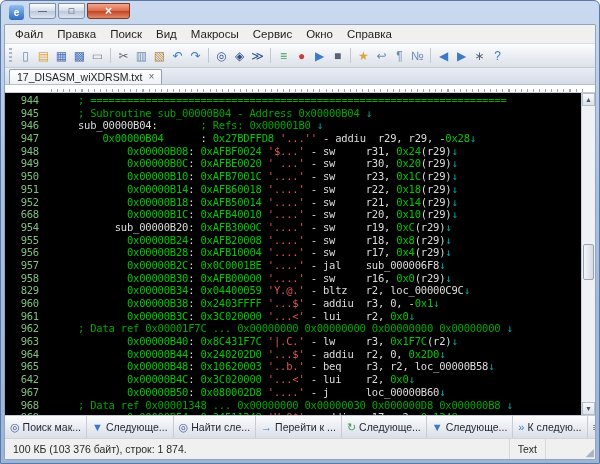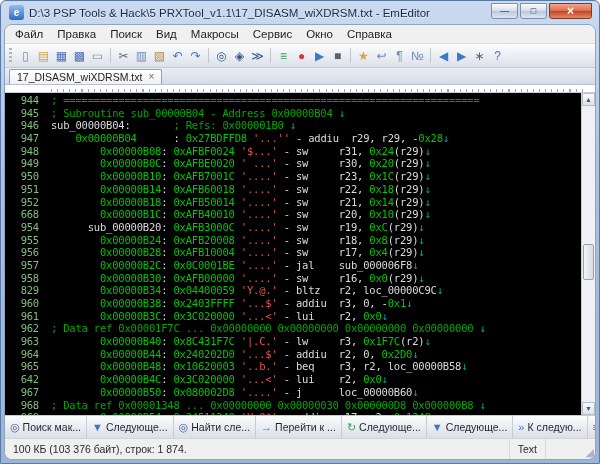--- a/index.html
+++ b/index.html
@@ -19,21 +19,21 @@
     color:#fff;font-size:10px;font-weight:bold;display:flex;align-items:center;justify-content:center;}
   .title{font-size:11.5px;color:#17253E;white-space:nowrap;overflow:hidden;flex:1;text-shadow:0 1px 0 rgba(255,255,255,.6);}
   .caption{display:flex;gap:2px;align-self:flex-start;margin-top:2px;}
   .cap{height:16px;display:flex;align-items:center;justify-content:center;border-radius:0 0 3px 3px;
     border:1px solid #7E8FA6;font-size:9px;color:#333;
     background:linear-gradient(#FDFDFE,#D4DDEA 48%,#BBC8DB 52%,#DCE5F2);}
   .cap-min,.cap-max{width:27px;}
   .cap-close{width:43px;color:#fff;font-size:12px;font-weight:bold;border-color:#7E3A28;
     background:linear-gradient(#F2A68E,#DE6C4C 48%,#C24526 52%,#E08A68);}
   
-  .content{flex:1;display:flex;flex-direction:column;border:1px solid #8FA3C2;background:#F0F0F0;overflow:hidden;border-radius:8px;}
+  .content{flex:1;display:flex;flex-direction:column;border:1px solid #8FA3C2;background:#F0F0F0;overflow:hidden;border-radius:1px;}
   
   .menubar{height:19px;flex:none;display:flex;align-items:center;background:#F0F0F0;border-bottom:1px solid #DDDDDD;
     font-size:11.5px;color:#1E1E1E;padding-left:3px;}
   .menu-item{padding:2px 7px;}
   
   .toolbar{height:24px;flex:none;display:flex;align-items:center;gap:1px;padding:1px 3px;
     background:linear-gradient(#FCFDFE,#EAEDF2 55%,#DCE1E9);border-bottom:1px solid #C6CCD5;overflow:hidden;}
   .tb-icon{width:17px;height:17px;flex:none;display:flex;align-items:center;justify-content:center;
     font-size:12px;border-radius:2px;}
   .tb-sep{width:1px;height:15px;flex:none;background:#C2C7CF;margin:0 3px;}
@@ -44,21 +44,21 @@
     background:linear-gradient(#E9EDF4,#D5DCE7);border-bottom:1px solid #B7BFCC;}
   .tab{height:15px;display:flex;align-items:center;gap:6px;padding:1px 7px;
     background:linear-gradient(#FEFEFE,#EFF1F5);border:1px solid #96A0AF;border-bottom:none;
     border-radius:2px 2px 0 0;font-size:10.5px;color:#1E1E1E;white-space:nowrap;}
   .tab-close{color:#5E6570;font-size:10px;line-height:1;}
   
   .ruler{height:8px;flex:none;background:#FFFFFF;border-bottom:1px solid #C8CDD5;}
   .ruler-ticks{height:3px;margin:4px 12px 0 46px;
     background:repeating-linear-gradient(90deg,#9AA6B8 0 1px,transparent 1px 6.1px);}
   
-  .editor{flex:1;display:flex;background:var(--ed-bg,#000);overflow:hidden;}
+  .editor{flex:1;display:flex;background:var(--ed-bg,#000);overflow:hidden;gap:27px;}
   .gutter{width:40px;flex:none;text-align:right;padding:1px 6px 0 0;color:var(--ed-ln,#7FBF7F);
     font:10.5px/12.7px "DejaVu Sans Mono",monospace;letter-spacing:-0.2px;}
   .codewrap{flex:1;overflow:hidden;padding:1px 0 0 6px;color:var(--ed-fg,#DCDCDC);
     font:10.5px/12.7px "DejaVu Sans Mono",monospace;letter-spacing:-0.2px;white-space:pre;}
   .cl{height:12.7px;white-space:pre;}
   .c{color:var(--ed-comment,#00A800);}
   .h{color:var(--ed-number,#00C800);}
   .s{color:var(--ed-string,#E05454);}
   .nl{color:var(--ed-nl,#00AAAA);}
   
@@ -83,21 +83,20 @@
   .pane-empty{width:34px;padding:0;}
   .grip{width:16px;height:100%;display:flex;align-items:flex-end;justify-content:flex-end;
     color:#A9B3C3;font-size:11px;line-height:1;padding:0 1px 1px 0;}
 </style>
 </head>
 <body>
 
 <div class="window">
   <div class="titlebar">
     <span class="app-icon">e</span>
-    <span class="title">D:\3 PSP Tools &amp; Hack\5 PRXTool_v1.1\17_DISASM_wiXDRSM.txt - EmEditor</span>
     <span class="caption">
       <span class="cap cap-min">—</span>
       <span class="cap cap-max">□</span>
       <span class="cap cap-close">×</span>
     </span>
   </div>
   <div class="content">
     <div class="menubar" id="menubar">
         <span class="menu-item">Файл</span>
         <span class="menu-item">Правка</span>

